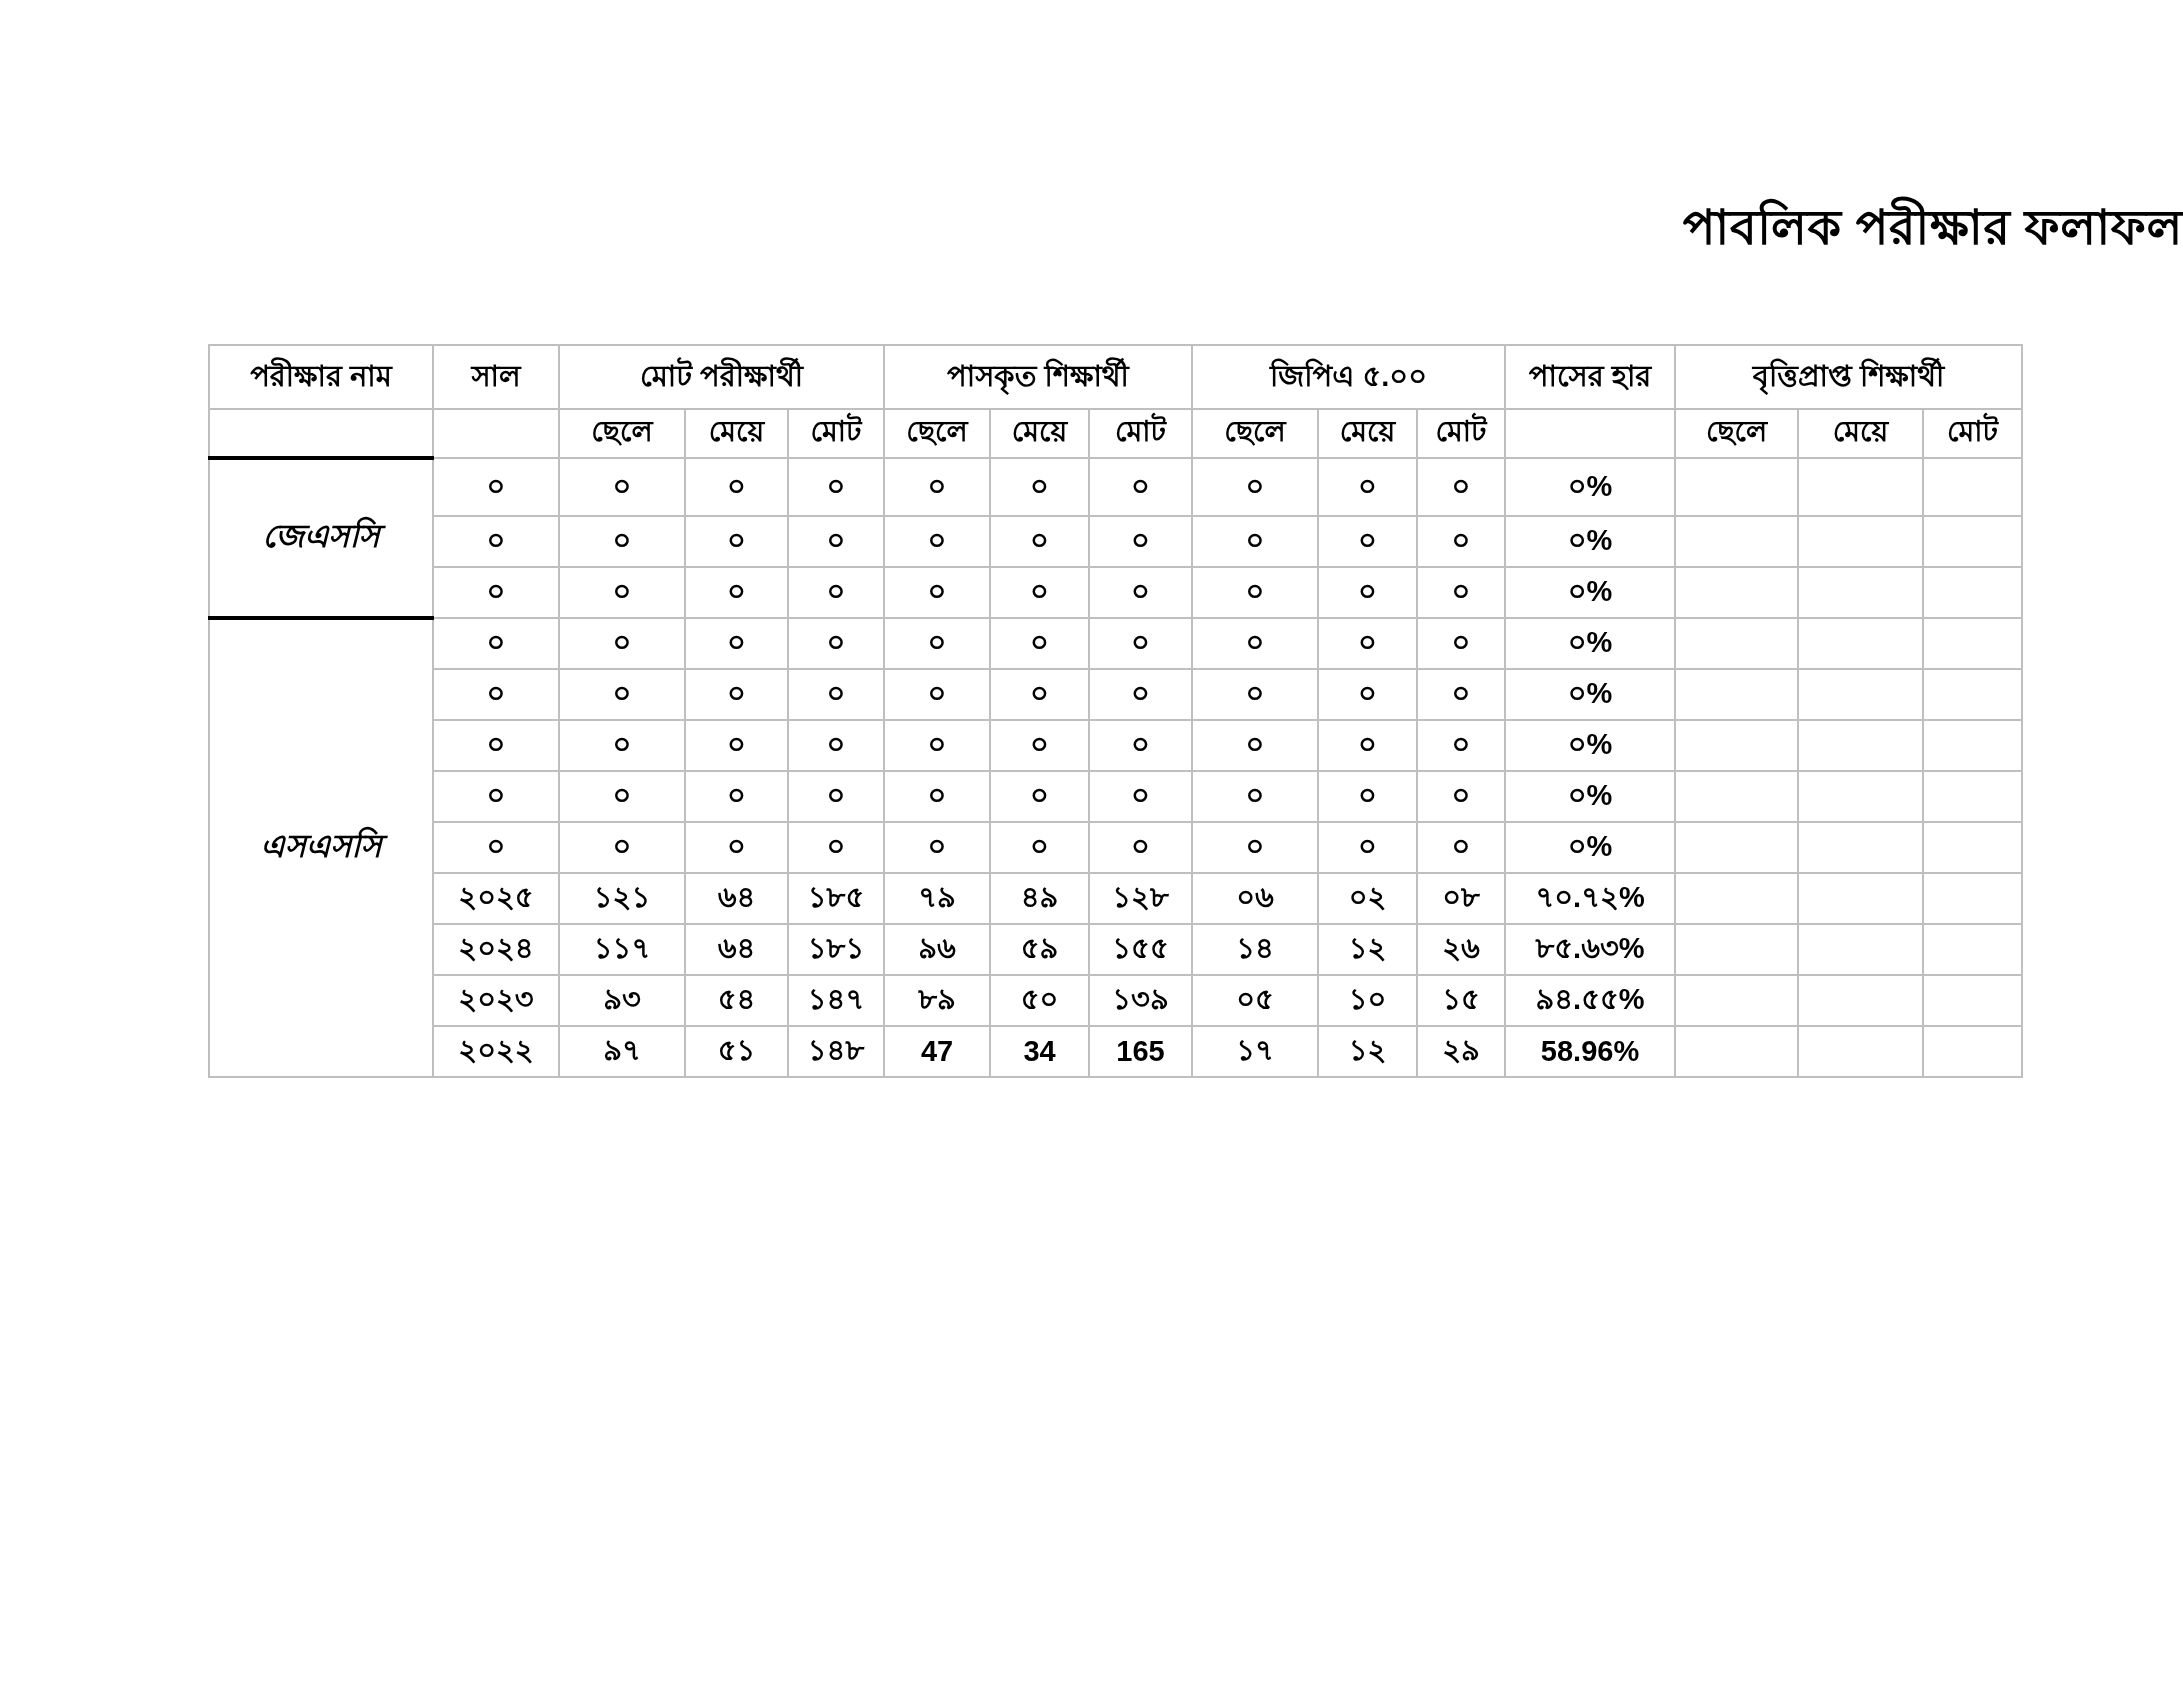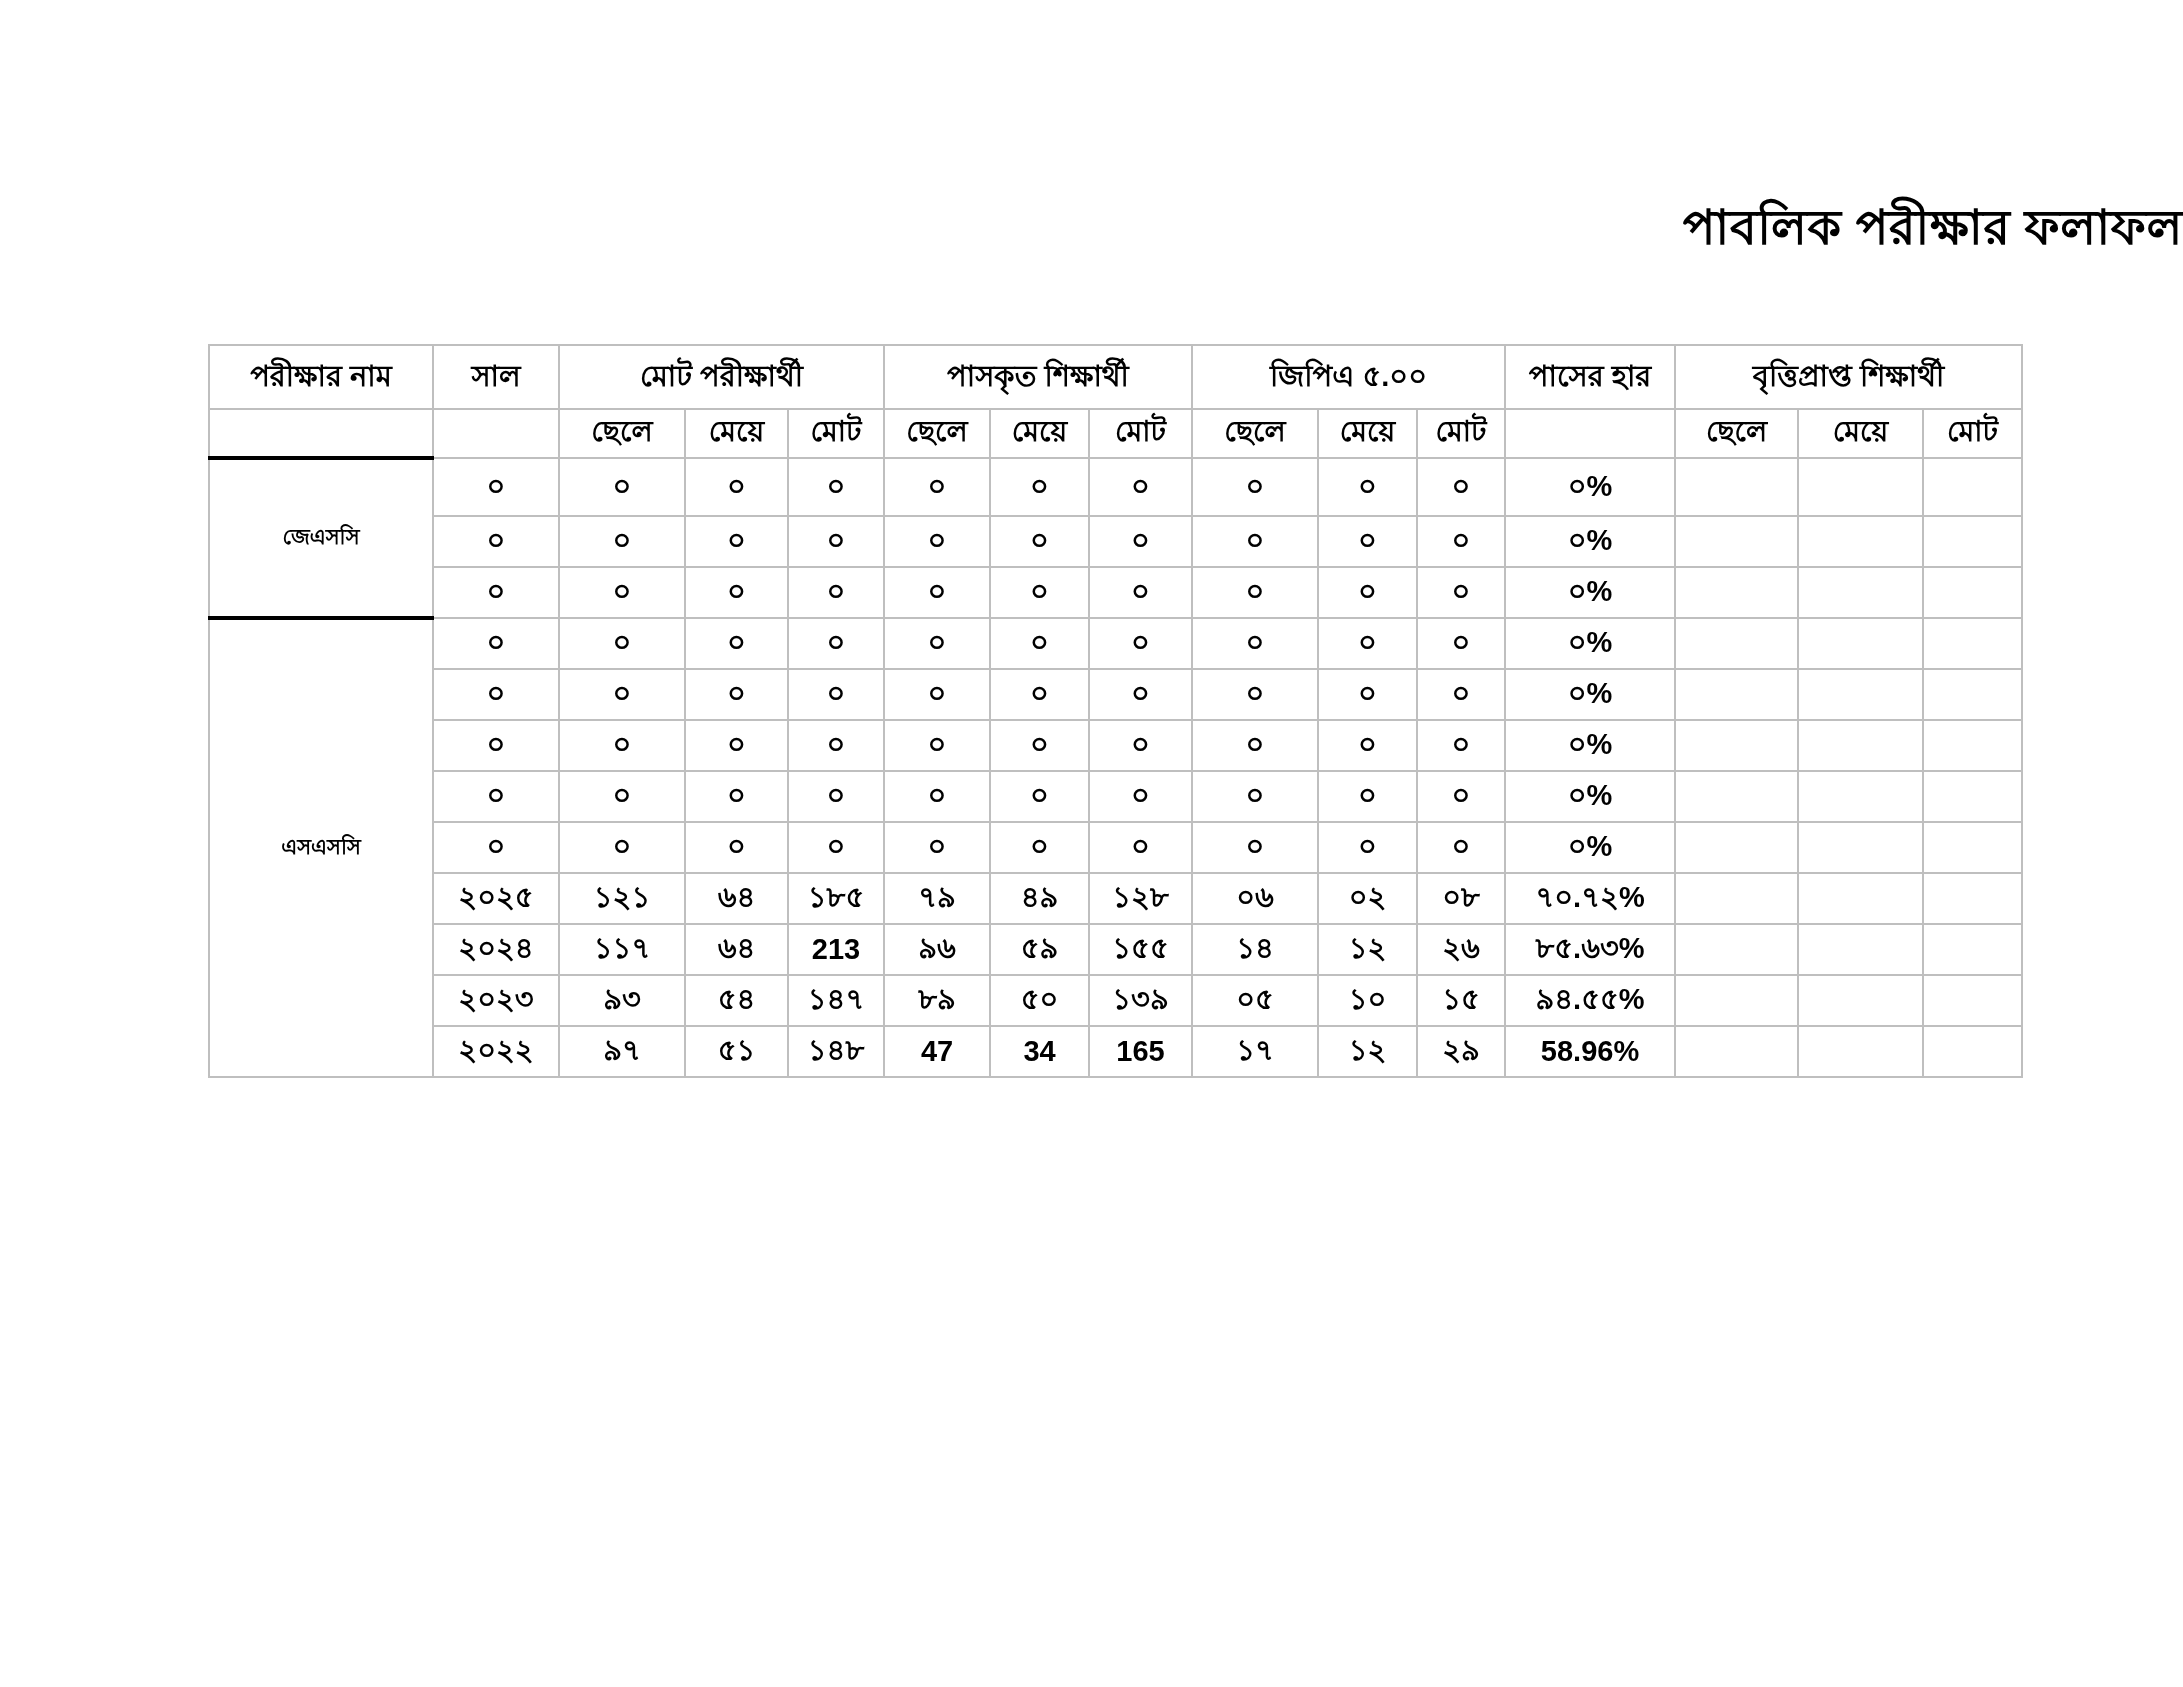--- a/index.html
+++ b/index.html
@@ -26,21 +26,21 @@
     background:#fff;
   }
   thead tr.h1{height:64px;}
   thead tr.h2{height:36px;}
   thead .grp{font-size:29px;font-weight:bold;}
   thead .sub{font-size:28.4px;font-weight:bold;border-radius:12px;}
   tbody tr{height:44px;}
   tbody tr:first-child{height:58px;}
   tbody tr:last-child{height:49px;border-radius:11px;}
   tbody td{font-size:29px;}
-  td.exam{font-size:21px;}
+  td.exam{font-size:32px;font-style:italic;}
   .black-bottom{border-bottom:4px solid #000 !important;}
 </style>
 </head>
 <body>
 
 <div class="title">পাবলিক পরীক্ষার ফলাফল</div>
 
 <table class="results">
   <colgroup>
     <col style="width:224px">
@@ -231,21 +231,21 @@
         <td>০৮</td>
         <td>৭০.৭২%</td>
         <td></td>
         <td></td>
         <td></td>
       </tr>
       <tr>
         <td>২০২৪</td>
         <td>১১৭</td>
         <td>৬৪</td>
-        <td>213</td>
+        <td>১৮১</td>
         <td>৯৬</td>
         <td>৫৯</td>
         <td>১৫৫</td>
         <td>১৪</td>
         <td>১২</td>
         <td>২৬</td>
         <td>৮৫.৬৩%</td>
         <td></td>
         <td></td>
         <td></td>

